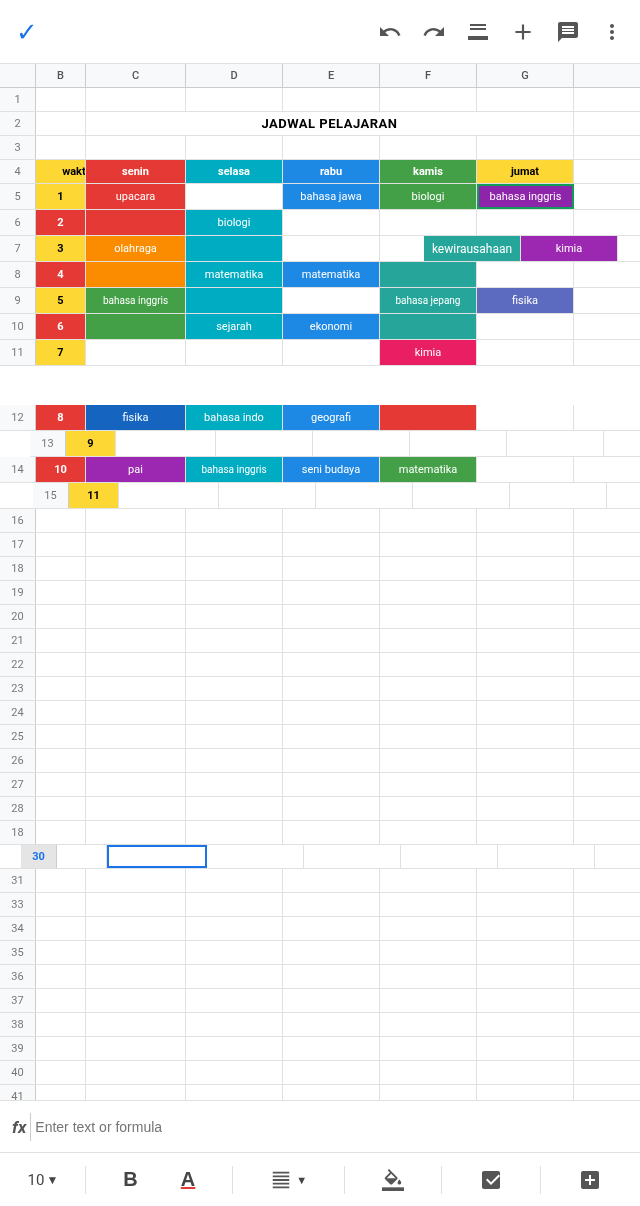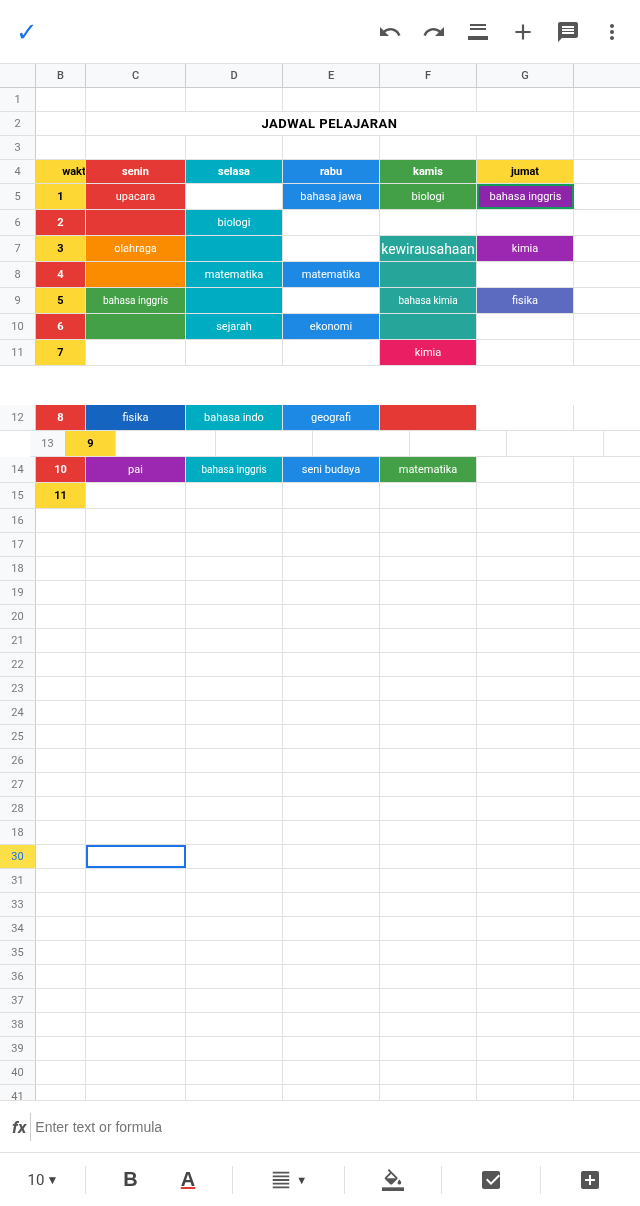--- a/index.html
+++ b/index.html
@@ -311,41 +311,41 @@
       <div class="cell col-f"></div>
       <div class="cell col-g"></div>
     </div>
 
     <div class="grid-row" style="min-height:26px;">
       <div class="row-num">7</div>
       <div class="cell col-b cell-center cell-bold bg-yellow">3</div>
       <div class="cell col-c cell-center bg-orange">olahraga</div>
       <div class="cell col-d" style="background:#00acc1;"></div>
       <div class="cell col-e"></div>
-      <div class="cell col-f cell-center bg-teal" style="font-size:14px;">kewirausahaan</div>
+      <div class="cell col-f cell-center bg-teal" style="font-size:12px;margin-left:44px;">kewirausahaan</div>
       <div class="cell col-g cell-center" style="background:#9c27b0; color:#fff;">kimia</div>
     </div>
 
     <div class="grid-row" style="min-height:26px;">
       <div class="row-num">8</div>
       <div class="cell col-b cell-center cell-bold bg-red">4</div>
       <div class="cell col-c" style="background:#fb8c00;"></div>
       <div class="cell col-d cell-center bg-cyan">matematika</div>
       <div class="cell col-e cell-center bg-blue">matematika</div>
       <div class="cell col-f" style="background:#26a69a;"></div>
       <div class="cell col-g"></div>
     </div>
 
     <div class="grid-row" style="min-height:26px;">
       <div class="row-num">9</div>
       <div class="cell col-b cell-center cell-bold bg-yellow">5</div>
       <div class="cell col-c cell-center bg-green" style="font-size:10px;">bahasa inggris</div>
       <div class="cell col-d" style="background:#00acc1;"></div>
       <div class="cell col-e"></div>
-      <div class="cell col-f cell-center bg-teal" style="font-size:10px;">bahasa kimia</div>
+      <div class="cell col-f cell-center bg-teal" style="font-size:10px;">bahasa jepang</div>
       <div class="cell col-g cell-center bg-indigo">fisika</div>
     </div>
 
     <div class="grid-row" style="min-height:26px;">
       <div class="row-num">10</div>
       <div class="cell col-b cell-center cell-bold bg-red">6</div>
       <div class="cell col-c" style="background:#43a047;"></div>
       <div class="cell col-d cell-center bg-cyan">sejarah</div>
       <div class="cell col-e cell-center bg-blue">ekonomi</div>
       <div class="cell col-f" style="background:#26a69a;"></div>
@@ -385,21 +385,21 @@
     <div class="grid-row" style="min-height:26px;">
       <div class="row-num">14</div>
       <div class="cell col-b cell-center cell-bold bg-red">10</div>
       <div class="cell col-c cell-center" style="background:#9c27b0; color:#fff;">pai</div>
       <div class="cell col-d cell-center bg-cyan" style="font-size:10px;">bahasa inggris</div>
       <div class="cell col-e cell-center bg-blue">seni budaya</div>
       <div class="cell col-f cell-center bg-green">matematika</div>
       <div class="cell col-g"></div>
     </div>
 
-    <div class="grid-row" style="min-height:26px;">
+    <div class="grid-row" style="min-height:26px;justify-content:center;">
       <div class="row-num">15</div>
       <div class="cell col-b cell-center cell-bold bg-yellow">11</div>
       <div class="cell col-c"></div>
       <div class="cell col-d"></div>
       <div class="cell col-e"></div>
       <div class="cell col-f"></div>
       <div class="cell col-g"></div>
     </div>
 
     <div class="grid-row">
@@ -523,21 +523,21 @@
         <div class="row-num">18</div>
         <div class="cell col-b"></div>
         <div class="cell col-c"></div>
         <div class="cell col-d"></div>
         <div class="cell col-e"></div>
         <div class="cell col-f"></div>
         <div class="cell col-g"></div>
       </div>
 
     <div class="grid-row">
-      <div class="row-num" style="background:#fde047; color:#1a73e8; font-weight:normal;">30</div>
+      <div class="row-num" style="background:#e5e5e5; color:#1a73e8; font-weight:bold;margin-left:21px;">30</div>
       <div class="cell col-b"></div>
       <div class="cell col-c selected-cell"></div>
       <div class="cell col-d"></div>
       <div class="cell col-e"></div>
       <div class="cell col-f"></div>
       <div class="cell col-g"></div>
     </div>
 
     <div class="grid-row">
         <div class="row-num">31</div>

